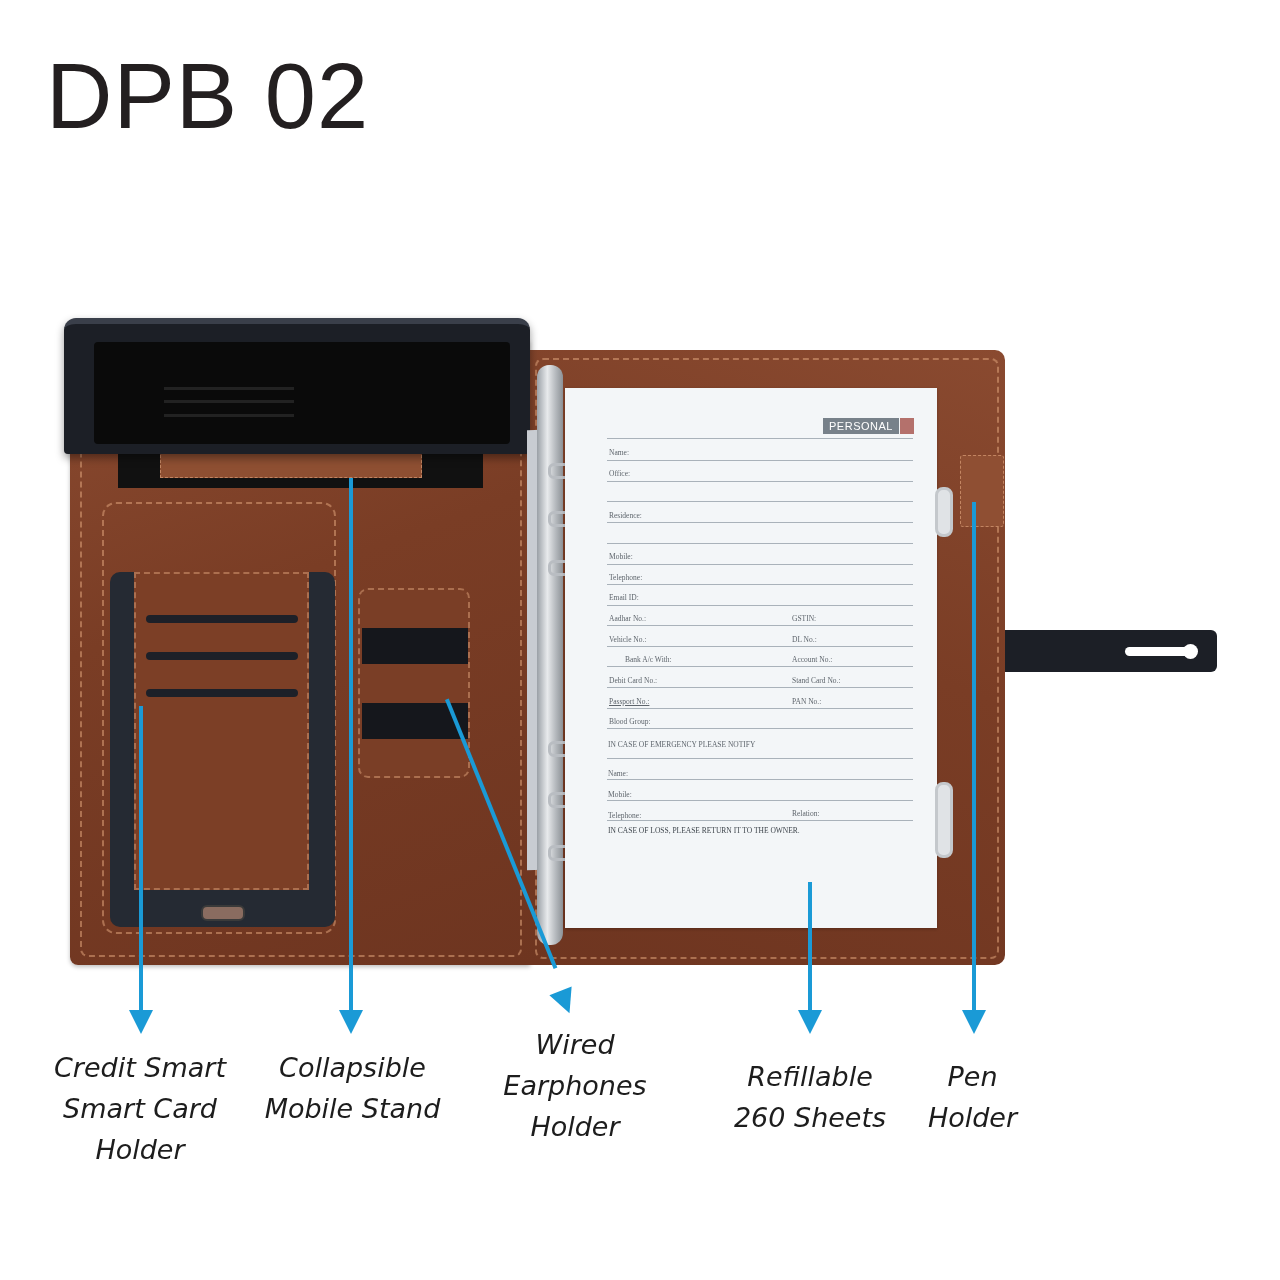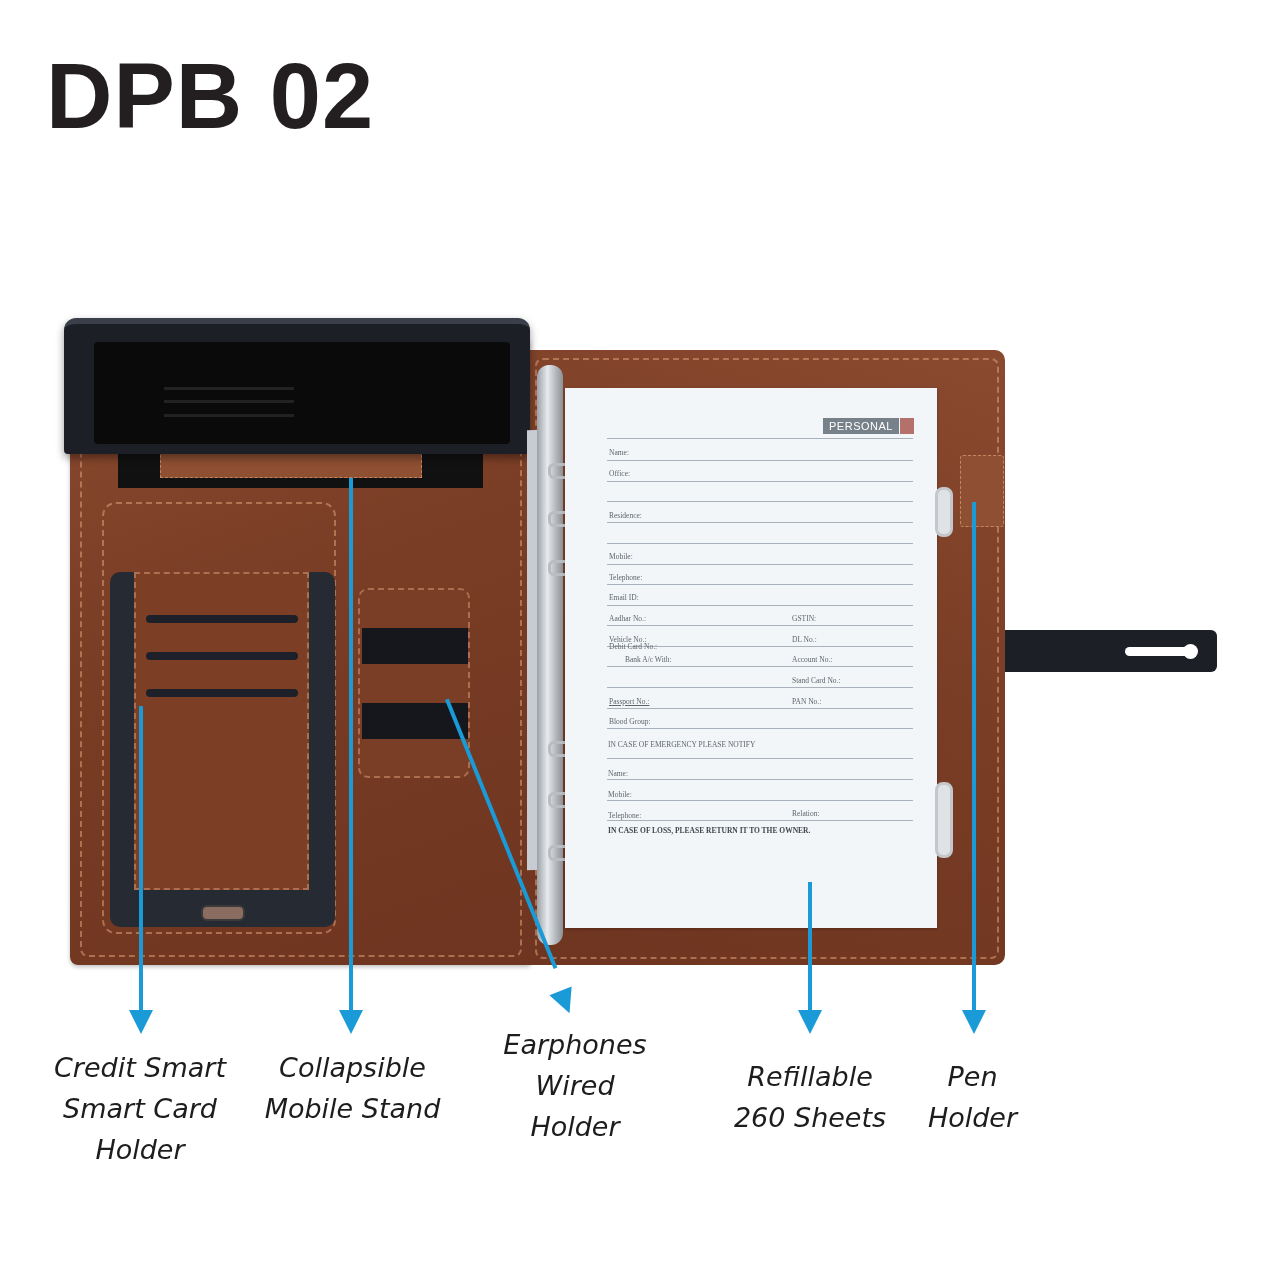--- a/index.html
+++ b/index.html
@@ -1,17 +1,17 @@
 <!DOCTYPE html>
 <html><head>
 <meta charset="utf-8">
 <style>
   html, body { margin:0; padding:0; background:#ffffff; }
   body { width:1280px; height:1280px; position:relative; overflow:hidden; font-family:"Liberation Sans", sans-serif; }
-  .title { position:absolute; left:46px; top:50px; font-family:"Liberation Sans", sans-serif; font-weight:700; font-size:92px; line-height:1; color:#231f20; letter-spacing:1px; }
+  .title { position:absolute; left:46px; top:50px; font-family:"Liberation Sans", sans-serif; font-weight:400; font-size:92px; line-height:1; color:#231f20; letter-spacing:1px; }
 
   
   .folio-left { position:absolute; left:70px; top:340px; width:460px; height:625px; background:linear-gradient(160deg,#8a4a30 0%,#7a3d25 40%,#6e3520 100%); border-radius:6px 0 0 8px; box-shadow:0 2px 4px rgba(0,0,0,.25); }
   .folio-right { position:absolute; left:525px; top:350px; width:480px; height:615px; background:linear-gradient(200deg,#8a4a30 0%,#7a3d25 45%,#6e3520 100%); border-radius:0 10px 10px 0; }
   .stitch { position:absolute; border:2px dashed rgba(220,160,120,.55); border-radius:8px; }
 
   
   .phone { position:absolute; left:64px; top:318px; width:466px; height:130px; background:#1c1f26; border-radius:12px 12px 4px 4px; border-top:6px solid #3a3f4a; box-shadow:0 4px 8px rgba(0,0,0,.4); }
   .phone-screen { position:absolute; left:30px; top:18px; right:20px; bottom:10px; background:#0a0a0a; border-radius:4px; }
   .slot-line { position:absolute; height:3px; background:#222; }
@@ -33,21 +33,21 @@
   .binder-bar { position:absolute; left:537px; top:365px; width:26px; height:580px; background:linear-gradient(90deg,#9aa0a6,#e8eaec 40%,#b8bcc0 70%,#8c9196); border-radius:12px; }
   .ring { position:absolute; left:548px; width:42px; height:10px; border:3px solid #b9bdc2; border-radius:6px; background:transparent; }
   .tab-strip { position:absolute; left:527px; top:430px; width:16px; height:440px; background:#c8ccd2; transform:skewY(-2deg); }
 
   
   .paper { position:absolute; left:565px; top:388px; width:372px; height:540px; background:#f3f6f8; box-shadow:0 1px 3px rgba(0,0,0,.25); }
   .sheet-badge { position:absolute; left:823px; top:418px; width:76px; height:16px; background:#77818a; color:#fff; font-size:11px; line-height:16px; text-align:center; letter-spacing:.5px; }
   .sheet-badge-accent { position:absolute; left:900px; top:418px; width:14px; height:16px; background:#b4716c; }
   .sheet-rule { position:absolute; height:1px; background:#a9b2ba; }
   .field { position:absolute; font-family:"Liberation Serif", serif; font-size:7.5px; color:#5e656c; white-space:nowrap; }
-  .field.bold { font-weight:700; color:#3e454c; }
+  .field.bold { font-weight:400; color:#3e454c; }
 
   
   .pen-loop { position:absolute; left:960px; top:455px; width:44px; height:72px; background:#8f4f33; border:1px dashed rgba(230,170,130,.6); border-radius:3px; box-sizing:border-box; }
   .strap { position:absolute; left:1005px; top:630px; width:212px; height:42px; background:#1c1f26; border-radius:0 6px 6px 0; }
   .strap-slot { position:absolute; left:1125px; top:647px; width:66px; height:9px; background:#fff; border-radius:5px; }
   .strap-slot-end { position:absolute; left:1183px; top:644px; width:15px; height:15px; background:#fff; border-radius:50%; }
   .clip { position:absolute; width:12px; border:3px solid #c4c8cc; border-radius:8px; background:#e0e3e6; }
 
   
   .pline { position:absolute; width:4px; background:#1a9ad6; }
@@ -122,21 +122,21 @@
 
   <div class="field" style="left:609px;top:614px;">Aadhar No.:</div>
   <div class="field" style="left:792px;top:614px;">GSTIN:</div>
   <div class="sheet-rule" style="left:607px;top:625px;width:306px;"></div>
   <div class="field" style="left:609px;top:635px;">Vehicle No.:</div>
   <div class="field" style="left:792px;top:635px;font-family:Liberation Serif, serif;">DL No.:</div>
   <div class="sheet-rule" style="left:607px;top:646px;width:306px;"></div>
   <div class="field" style="left:609px;top:655px;margin-left:16px;">Bank A/c With:</div>
   <div class="field" style="left:792px;top:655px;">Account No.:</div>
   <div class="sheet-rule" style="left:607px;top:666px;width:306px;"></div>
-  <div class="field" style="left:609px;top:642px;">Debit Card No.:</div>
+  <div class="field" style="left:609px;top:676px;">Debit Card No.:</div>
   <div class="field" style="left:792px;top:676px;">Stand Card No.:</div>
   <div class="sheet-rule" style="left:607px;top:687px;width:306px;"></div>
   <div class="field" style="left:609px;top:697px;text-decoration:underline;">Passport No.:</div>
   <div class="field" style="left:792px;top:697px;">PAN No.:</div>
   <div class="sheet-rule" style="left:607px;top:708px;width:306px;"></div>
   <div class="field" style="left:609px;top:717px;">Blood Group:</div>
   <div class="sheet-rule" style="left:607px;top:728px;width:306px;"></div>
 
   <div class="field" style="left:608px;top:740px;">IN CASE OF EMERGENCY PLEASE NOTIFY</div>
   <div class="sheet-rule" style="left:607px;top:758px;width:306px;"></div>
@@ -178,22 +178,22 @@
 <div class="label" style="left:40px;top:1047px;width:200px;">
   <div>Credit Smart</div>
   <div>Smart Card</div>
   <div>Holder</div>
 </div>
 <div class="label" style="left:250px;top:1047px;width:205px;">
   <div>Collapsible</div>
   <div>Mobile Stand</div>
 </div>
 <div class="label" style="left:490px;top:1024px;width:170px;">
+  <div>Wired</div>
   <div>Earphones</div>
-  <div>Wired</div>
   <div>Holder</div>
 </div>
 <div class="label" style="left:715px;top:1056px;width:190px;">
   <div>Refillable</div>
   <div>260 Sheets</div>
 </div>
 <div class="label" style="left:915px;top:1056px;width:115px;">
   <div>Pen</div>
   <div>Holder</div>
 </div>

